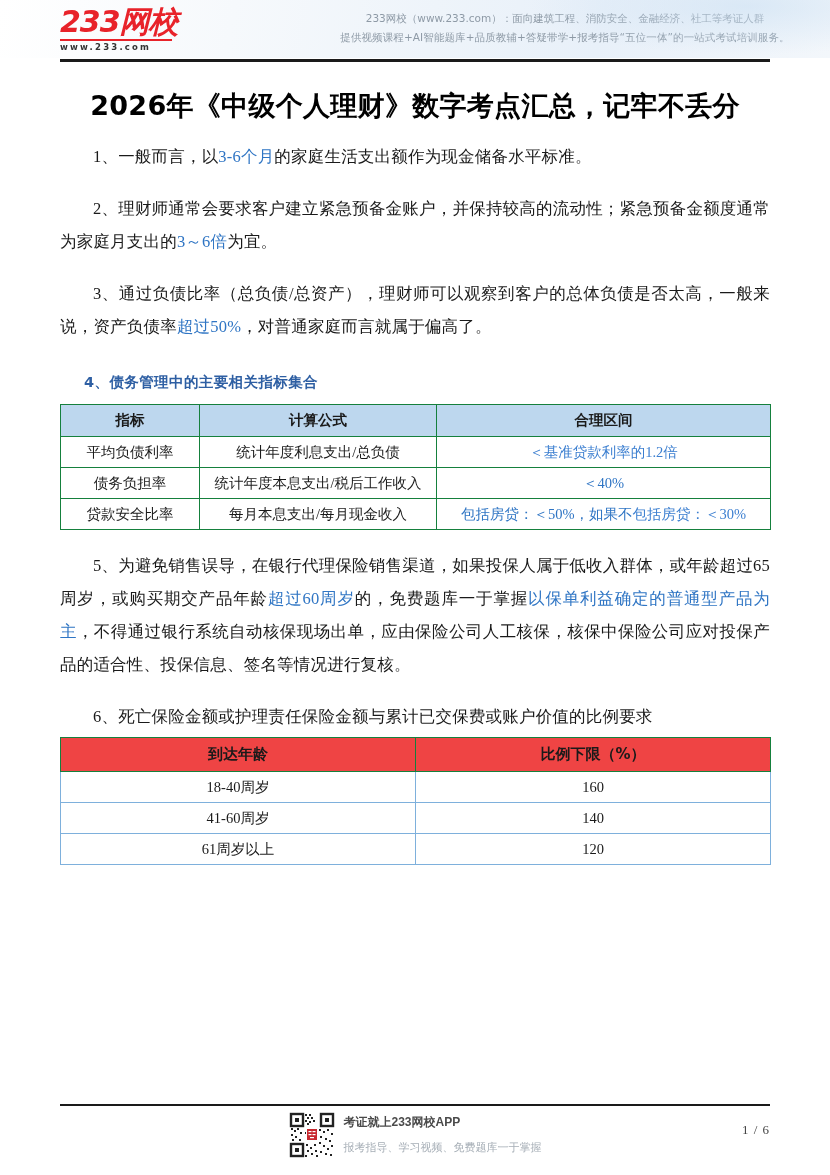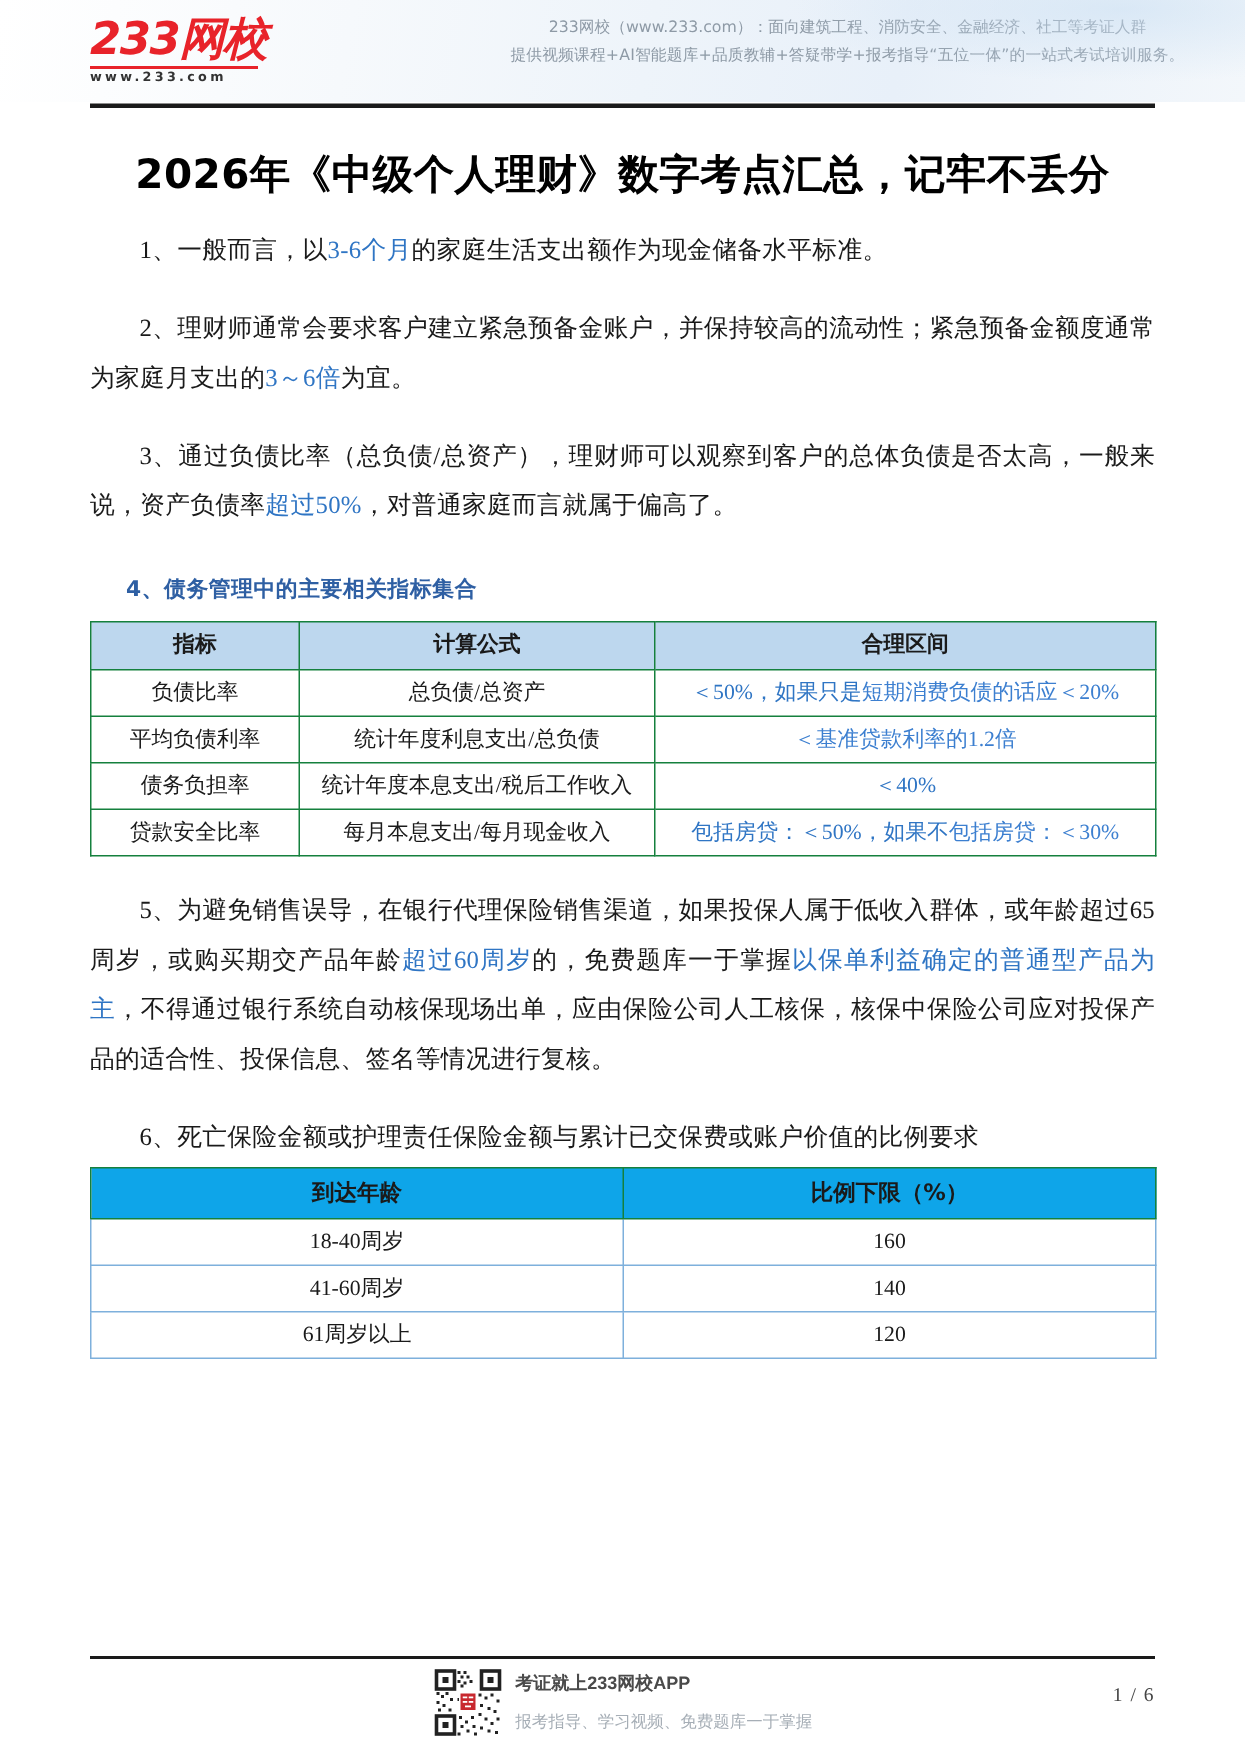--- a/index.html
+++ b/index.html
@@ -10,21 +10,21 @@
     background: #ffffff;
     font-family: "Liberation Serif", "DejaVu Serif", serif;
     color: #000;
     position: relative;
     overflow: hidden;
   }
 
   
   .header-banner {
     position: relative;
-    height: 68px;
+    height: 58px;
     background: linear-gradient(100deg, #ffffff 0%, #f6f9fc 28%, #eef4fa 52%, #e8f0f9 72%, #f3f7fb 100%);
     display: flex;
     align-items: center;
   }
   .header-banner::after {
     content: "";
     position: absolute;
     right: 0; top: 0;
     width: 330px; height: 62px;
     background: radial-gradient(ellipse at 75% 10%, rgba(200,222,242,0.55) 0%, rgba(255,255,255,0) 62%);
@@ -134,21 +134,21 @@
     font-weight: bold;
     font-size: 14.5px;
     height: 32px;
   }
   table.t1 tbody td { height: 30px; }
   table.t1 col.c1 { width: 139px; }
   table.t1 col.c2 { width: 237px; }
   table.t1 col.c3 { width: 334px; }
 
   table.t2 thead th {
-    background: #0ea5e9;
+    background: #ef4444;
     font-family: "DejaVu Sans", sans-serif;
     font-weight: bold;
     font-size: 15px;
     height: 34px;
   }
   table.t2 tbody td { height: 31px; }
   table.t2 col.c1 { width: 355px; }
   table.t2 col.c2 { width: 355px; }
   table.t2 td { border-color: #7eb0dc; }
 
@@ -248,25 +248,20 @@
         <col class="c3">
       </colgroup>
     <thead>
       <tr>
         <th>指标</th>
         <th>计算公式</th>
         <th>合理区间</th>
       </tr>
     </thead>
     <tbody>
-      <tr>
-        <td>负债比率</td>
-        <td>总负债/总资产</td>
-        <td><span class="cell-blue">＜50%，如果只是</span><span class="cell-blue-b">短期消费负债的话应＜20%</span></td>
-      </tr>
       <tr>
         <td>平均负债利率</td>
         <td>统计年度利息支出/总负债</td>
         <td><span class="cell-blue"></span><span class="cell-blue-b">＜基准贷款利率的1.2倍</span></td>
       </tr>
       <tr>
         <td>债务负担率</td>
         <td>统计年度本息支出/税后工作收入</td>
         <td><span class="cell-blue">＜40%</span><span class="cell-blue-b"></span></td>
       </tr>

